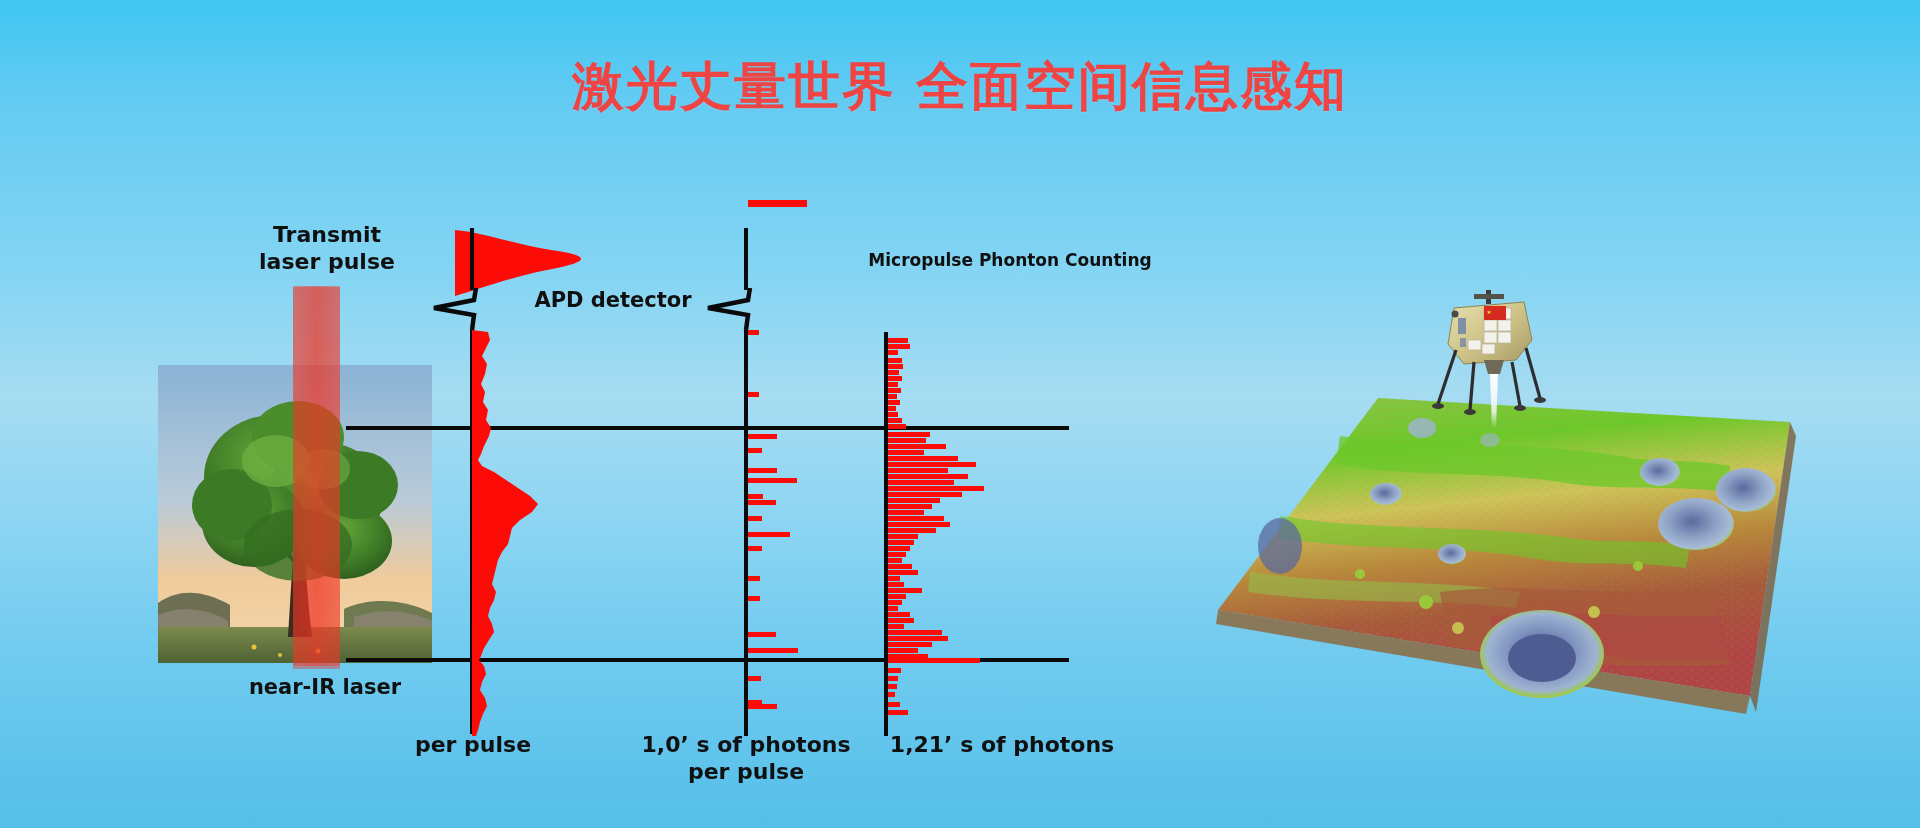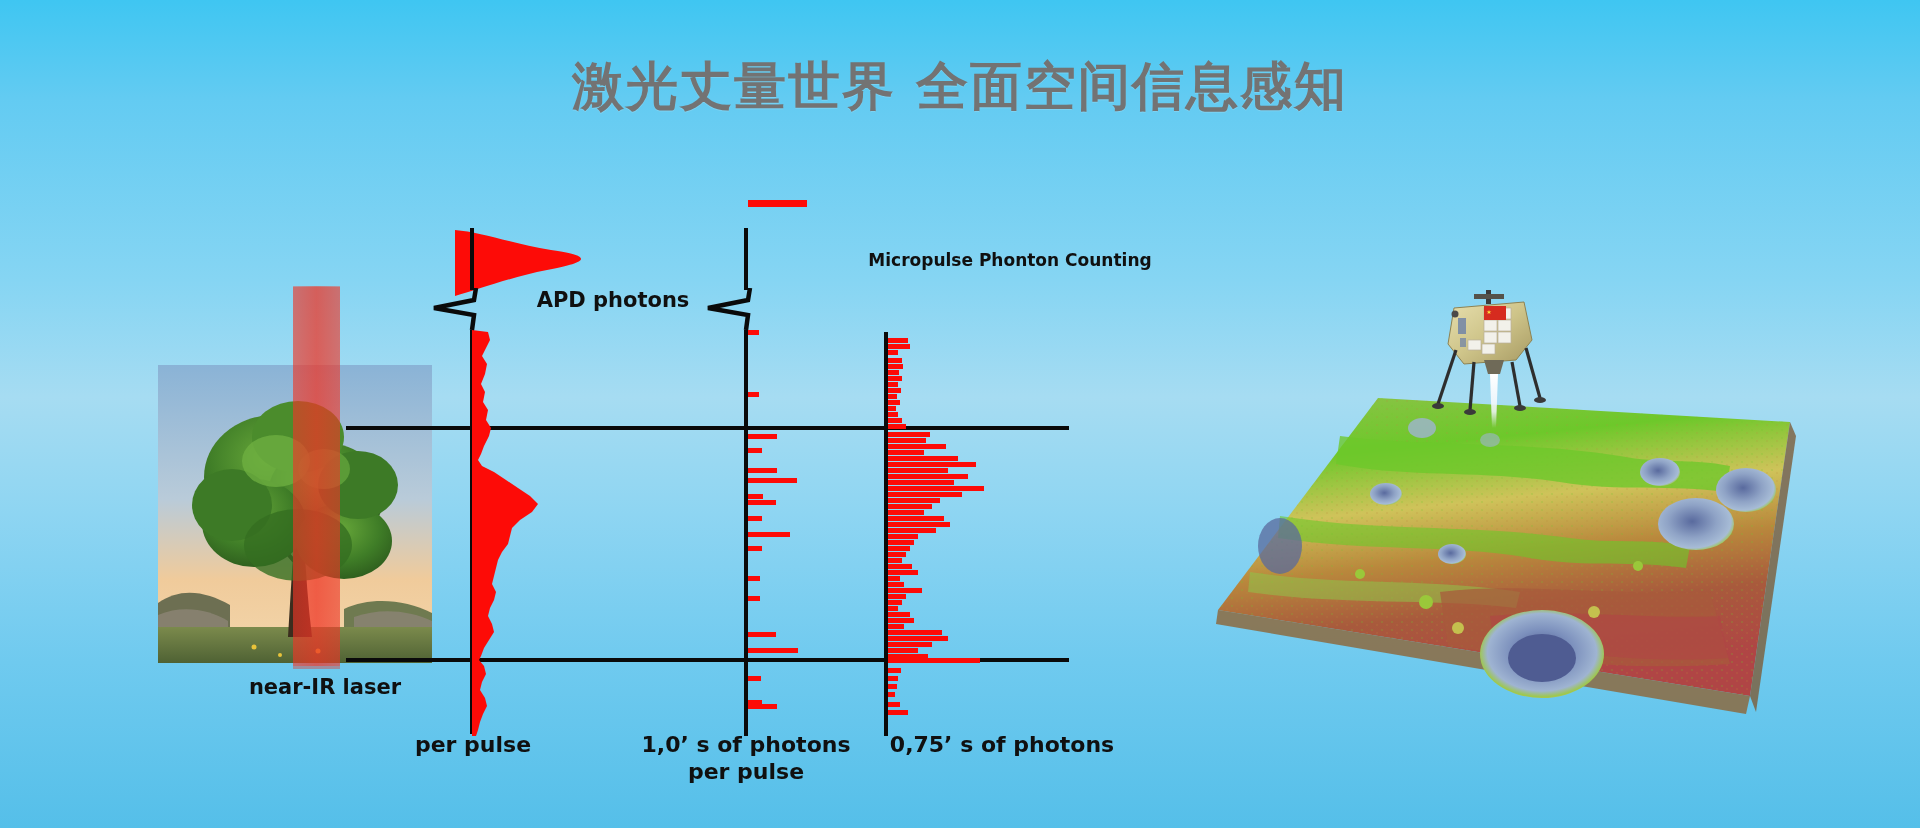--- a/index.html
+++ b/index.html
@@ -14,21 +14,21 @@
         #8ed5f2 62%,
         #6fcaef 80%,
         #55bfe9 100%);
     position:relative;
   }
   .stage{position:absolute;inset:0;}
 
   
   #title{
     position:absolute;left:0;right:0;top:52px;text-align:center;
-    font-size:52px;font-weight:bold;color:#737373;letter-spacing:2px;
+    font-size:52px;font-weight:bold;color:#ef4444;letter-spacing:2px;
     font-family:"DejaVu Sans","Liberation Sans",sans-serif;
     text-shadow:0 1px 0 rgba(255,255,255,.15);
     white-space:nowrap;
   }
   #subtitle{
     position:absolute;left:0;right:0;top:126px;text-align:center;
     font-size:16.5px;font-weight:400;color:#141414;letter-spacing:.6px;
     white-space:nowrap;
   }
 
@@ -114,20 +114,24 @@
         <circle cx="160" cy="286" r="2.5" fill="#e8c33a"></circle>
         <circle cx="122" cy="290" r="2" fill="#e8c33a"></circle>
       </svg>
     </div>
     <div id="beam2"></div>
   </div>
 
   <div style="position:absolute;left:293px;top:286px;width:47px;height:380px;
               background:linear-gradient(to right,rgba(240,60,45,.40),rgba(240,55,40,.58),rgba(240,60,45,.40));"></div>
 
+  <div class="label" style="left:232px;top:222px;width:190px;font-size:22px;">
+    <div>Transmit</div>
+    <div>laser pulse</div>
+  </div>
 
   <div class="label" style="left:205px;top:675px;width:240px;font-size:21px;">
     <span>near-IR laser</span>
   </div>
 
   <div class="axis-h" style="left:346px;top:426px;width:723px;"></div>
   <div class="axis-h" style="left:346px;top:658px;width:723px;"></div>
 
   <div>
 
@@ -149,21 +153,21 @@
                L16,80 L14,90 L19,98 L17,106 L12,116 L9,124 L6,130
                L10,136 L22,142 L34,150 L46,158 L58,166 L66,174 L60,182
                L48,190 L40,198 L38,206 L36,214 L30,222 L26,230 L24,238
                L22,246 L20,254 L24,262 L22,270 L18,278 L16,286 L20,294
                L22,302 L17,310 L12,318 L9,326 L7,330
                L12,336 L14,344 L10,352 L8,360 L13,368 L15,376 L11,384
                L8,392 L6,400 L4,406 L0,406 Z" fill="#fd0b07"></path>
     </svg>
 
     <div class="label" style="left:468px;top:288px;width:290px;font-size:21px;">
-      <div>APD photons</div>
+      <div>APD detector</div>
     </div>
 
     <div class="label" style="left:358px;top:732px;width:230px;font-size:22px;">
       <div>per pulse</div>
     </div>
   </div>
 
   <div>
     <div class="axis-v" style="left:744px;top:228px;height:62px;"></div>
     <div class="axis-v" style="left:744px;top:330px;height:406px;"></div>
@@ -261,21 +265,21 @@
         <div class="bar" style="left: 888px; top: 692px; width: 7px;"></div>
         <div class="bar" style="left: 888px; top: 702px; width: 12px;"></div>
         <div class="bar" style="left: 888px; top: 710px; width: 20px;"></div>
       </div>
 
     <div class="label" style="left:800px;top:250px;width:420px;font-size:17px;">
       <div>Micropulse Phonton Counting</div>
     </div>
   </div>
   <div class="label" style="left:882px;top:732px;width:240px;font-size:22px;">
-    <div>0,75’ s of photons</div>
+    <div>1,21’ s of photons</div>
   </div>
 
   <div id="terrain">
     <svg width="640" height="350" viewBox="0 0 640 350">
       <defs>
         <linearGradient id="elev" x1="0" y1="0" x2="0.2" y2="1">
           <stop offset="0%" stop-color="#8fc24a"></stop>
           <stop offset="22%" stop-color="#6dc82a"></stop>
           <stop offset="42%" stop-color="#cfc35a"></stop>
           <stop offset="60%" stop-color="#b9883c"></stop>

